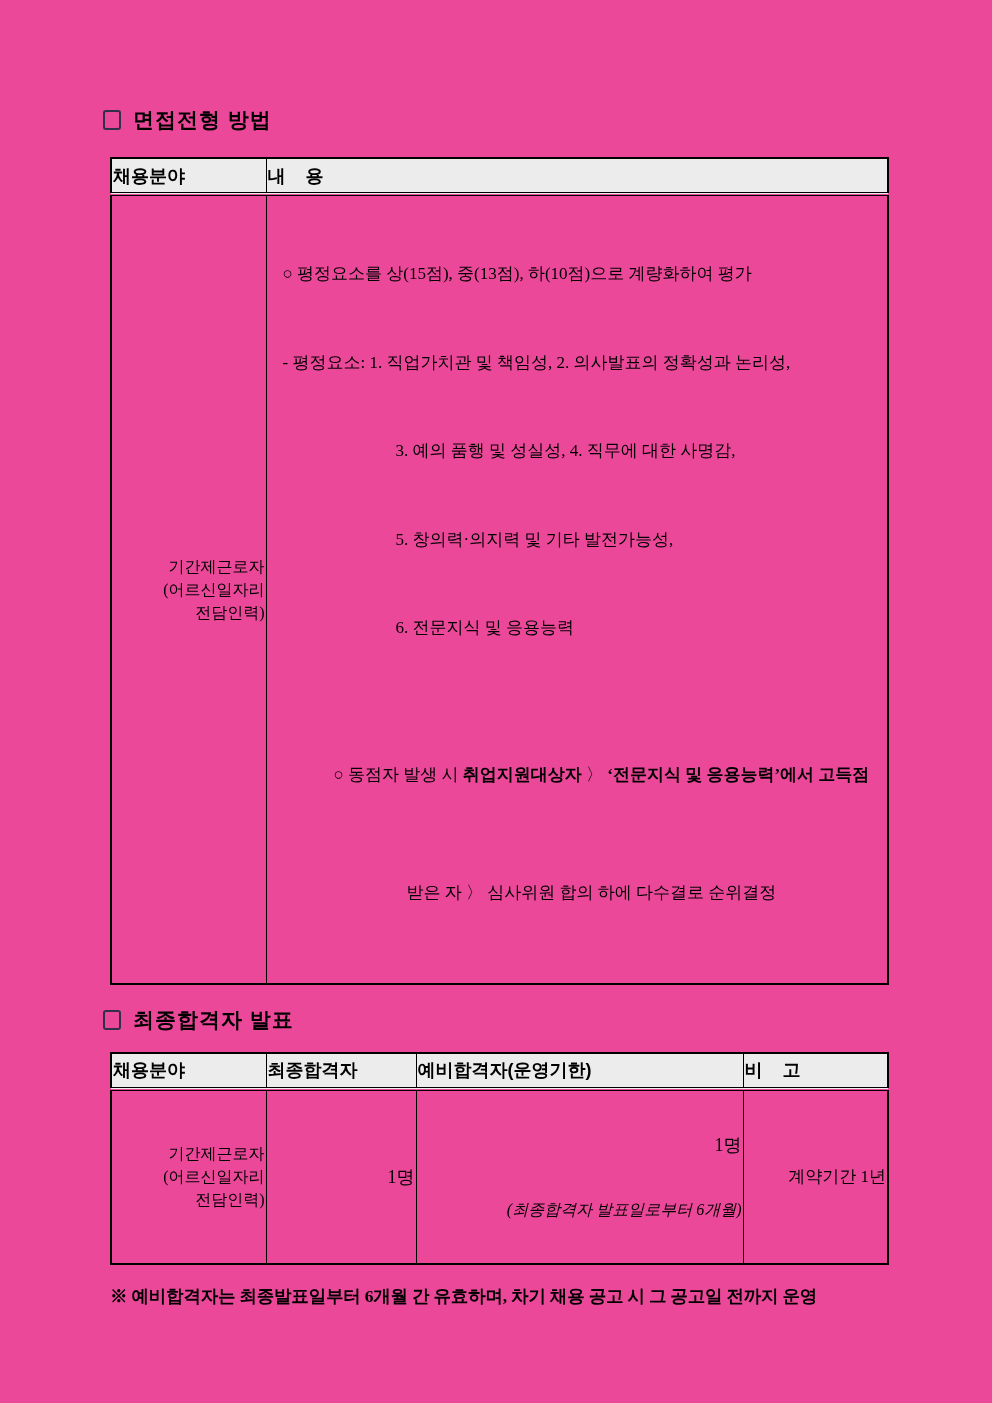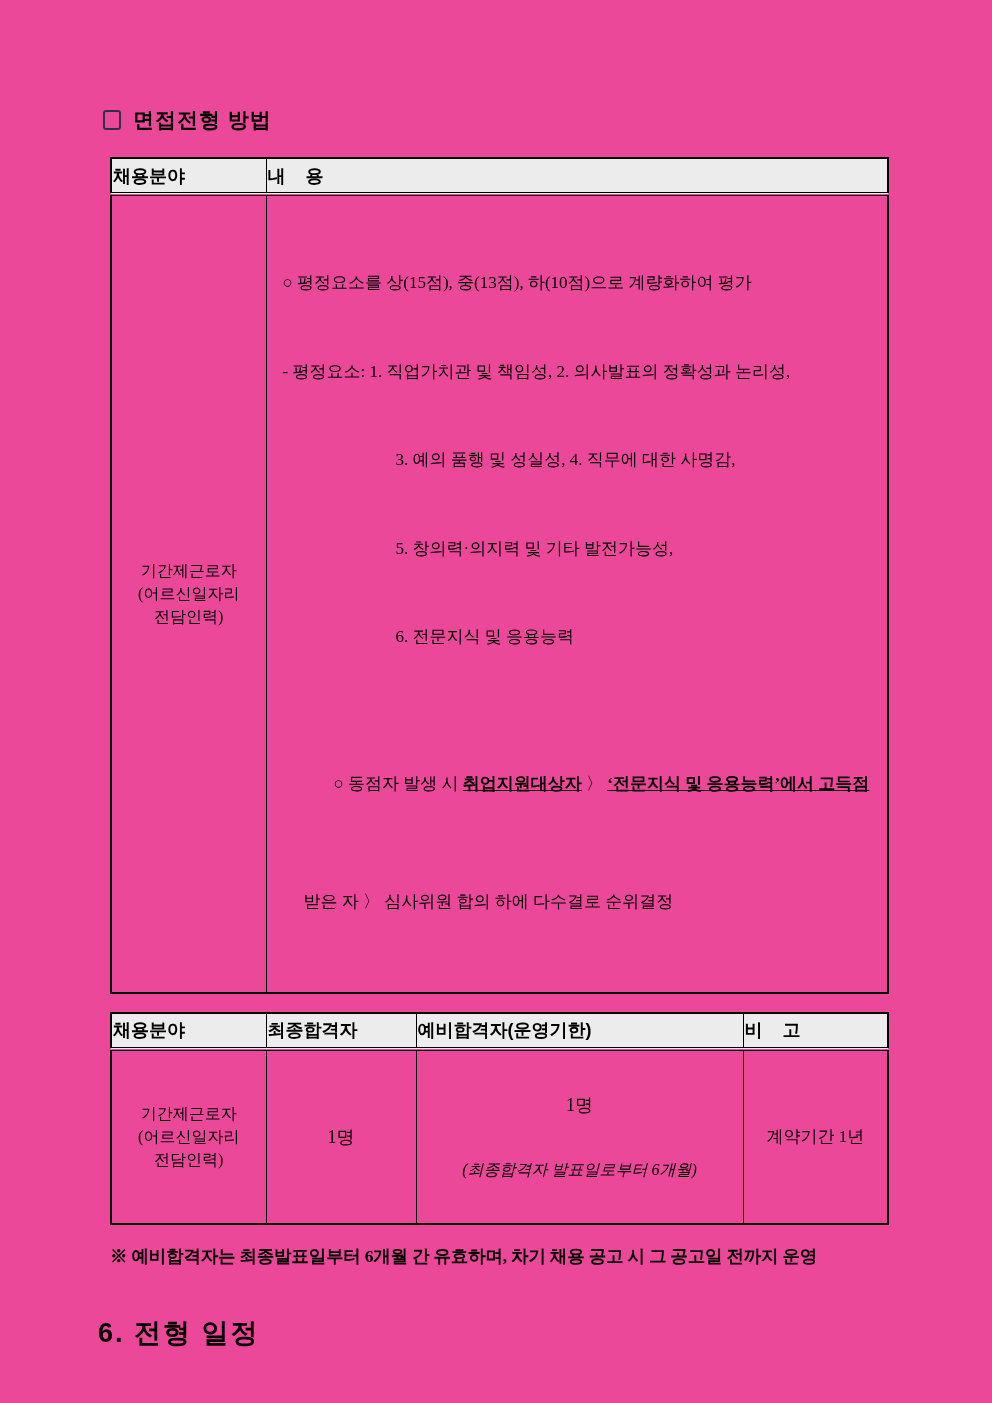--- a/index.html
+++ b/index.html
@@ -50,39 +50,39 @@
     font-family: "Liberation Sans", "DejaVu Sans", sans-serif;
     font-weight: bold;
     font-size: 18px;
     text-align: left;
     height: 36px;
     border-bottom: 4px double #000;
     white-space: pre-wrap;
   }
   td {
     font-size: 17px;
-    text-align: center;
+    text-align: right;
     vertical-align: middle;
     white-space: pre-wrap;
   }
   .t1 { margin-top: 23px; }
   .t1 .field-cell, .t2 .field-cell {
     font-size: 16px;
     line-height: 23px;
   }
   .content-cell {
     text-align: left;
-    padding: 13px 8px 16px 16px;
+    padding: 4px 8px 16px 16px;
     line-height: 29.5px;
     font-size: 17px;
   }
   .content-cell .indent { padding-left: 113px; }
   .content-cell .tie { margin-top: 29px; }
-  .content-cell .tie2 { padding-left: 21px; }
-  .bold { font-weight: bold; text-decoration: underline; }
+  .content-cell .tie2 { padding-left: 21px; text-align: center; }
+  .bold { font-weight: bold; }
   .t2-wrap { margin-top: 18px; }
   .t2 td { height: 79px; }
   .t2 .count-cell { font-size: 18px; }
   .t2 .reserve-line1 { font-size: 18px; line-height: 26px; }
   .t2 .reserve-line2 { font-size: 16px; line-height: 24px; font-style: italic; }
   .t2 .remark-cell { font-size: 17px; }
   
   .title-final { margin-top: 21px; }
   .footnote1 {
     margin-top: 19px;
@@ -125,20 +125,24 @@
           <div class="line indent">6. 전문지식 및 응용능력</div>
           <div class="line tie">
             <span>○ 동점자 발생 시 </span><span class="bold">취업지원대상자</span><span> 〉 </span><span class="bold">‘전문지식 및 응용능력’에서 고득점</span>
           </div>
           <div class="line tie2">받은 자 〉 심사위원 합의 하에 다수결로 순위결정</div>
         </td>
       </tr>
     </tbody>
   </table>
 
+  <div class="sec-title title-final">
+    <span class="checkbox"></span>
+    <span>최종합격자 발표</span>
+  </div>
 
   <div class="t2-wrap">
   <table class="t2">
     <colgroup>
           <col style="width:155px">
           <col style="width:150px">
           <col style="width:327px">
           <col style="width:145px">
         </colgroup>
     <thead>
@@ -160,18 +164,14 @@
           <div class="reserve-line2">(최종합격자 발표일로부터 6개월)</div>
         </td>
         <td class="remark-cell">계약기간 1년</td>
       </tr>
     </tbody>
   </table>
   </div>
 
   <div class="footnote1">※ 예비합격자는 최종발표일부터 6개월 간 유효하며, 차기 채용 공고 시 그 공고일 전까지 운영</div>
 
-  <div class="big-title">
-    <span>6.</span>
-    <span>전형 일정</span>
-  </div>
 
 </div>
 
 </body></html>

